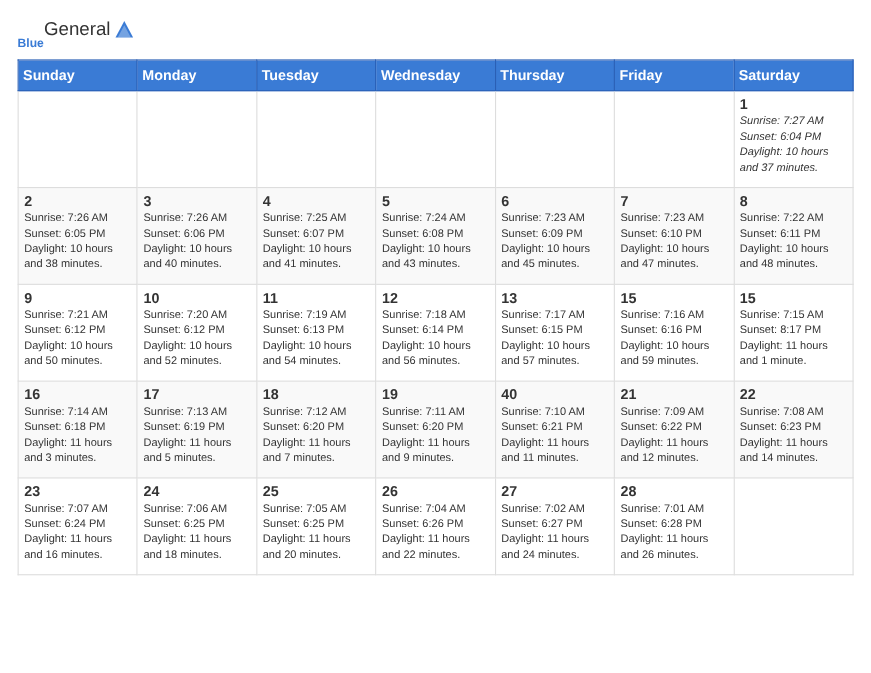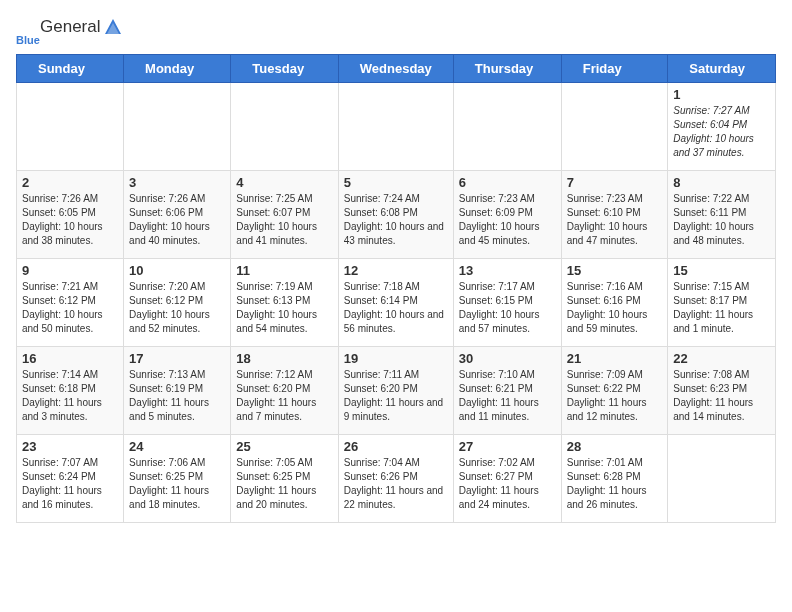--- a/index.html
+++ b/index.html
@@ -34,21 +34,21 @@
       color: #555;
     }
     .calendar-table {
       width: 100%;
       border-collapse: collapse;
       border: 1px solid #ccc;
     }
     .calendar-table th {
       background-color: #3a7bd5;
       color: #fff;
-      padding: 6px 21px;
+      padding: 6px 4px;
       font-size: 13px;
       font-weight: bold;
       text-align: left;
       border: 1px solid #2a5fb5;
     }
     .calendar-table td {
       vertical-align: top;
       padding: 4px 5px;
       font-size: 10.5px;
       color: #333;
@@ -229,21 +229,21 @@
 Sunset: 6:20 PM
 Daylight: 11 hours and 7 minutes.</div>
         </td>
         <td>
           <span class="day-num">19</span>
           <div class="cell-text" style="white-space: pre-line;">Sunrise: 7:11 AM
 Sunset: 6:20 PM
 Daylight: 11 hours and 9 minutes.</div>
         </td>
         <td>
-          <span class="day-num">30</span>
+          <span class="day-num">40</span>
           <div class="cell-text" style="white-space: pre-line;">Sunrise: 7:10 AM
 Sunset: 6:21 PM
 Daylight: 11 hours and 11 minutes.</div>
         </td>
         <td>
           <span class="day-num">21</span>
           <div class="cell-text" style="white-space: pre-line;">Sunrise: 7:09 AM
 Sunset: 6:22 PM
 Daylight: 11 hours and 12 minutes.</div>
         </td>

